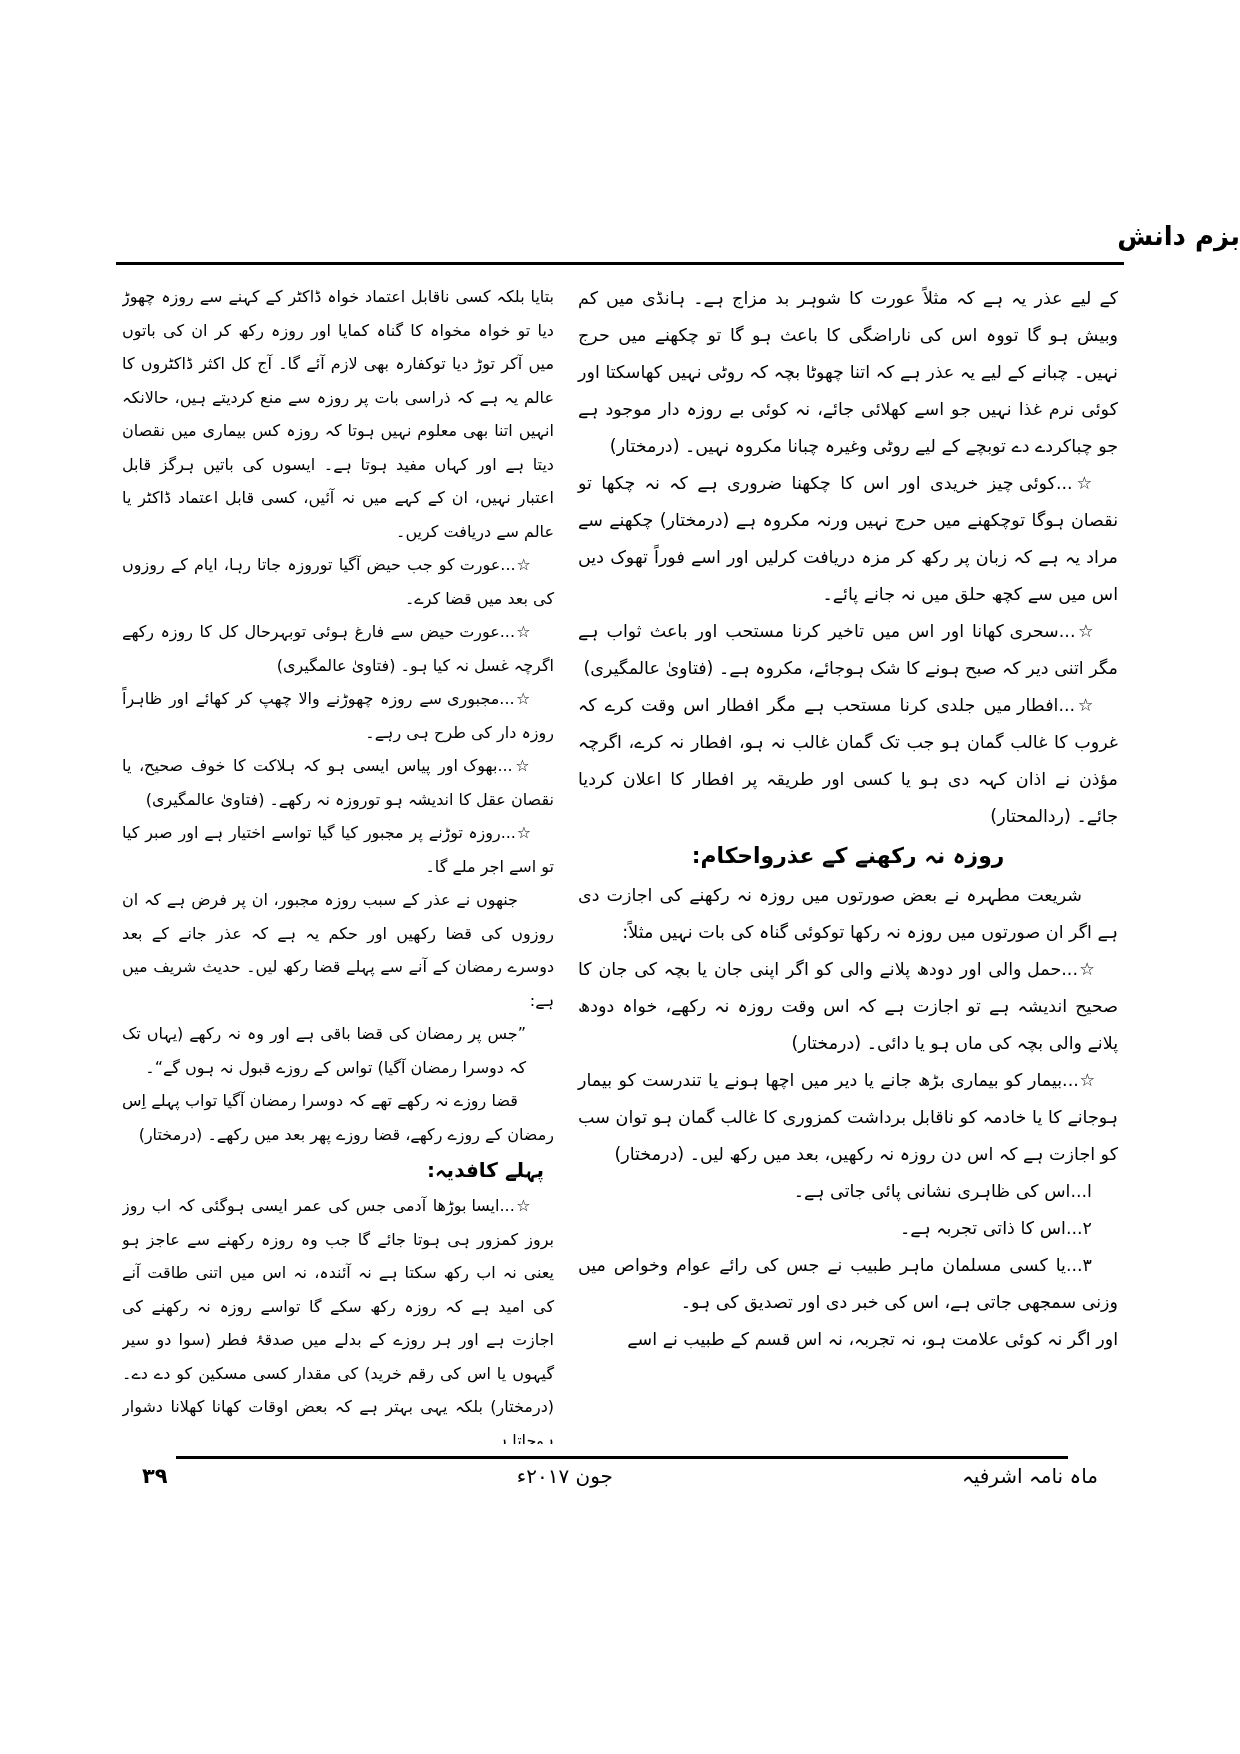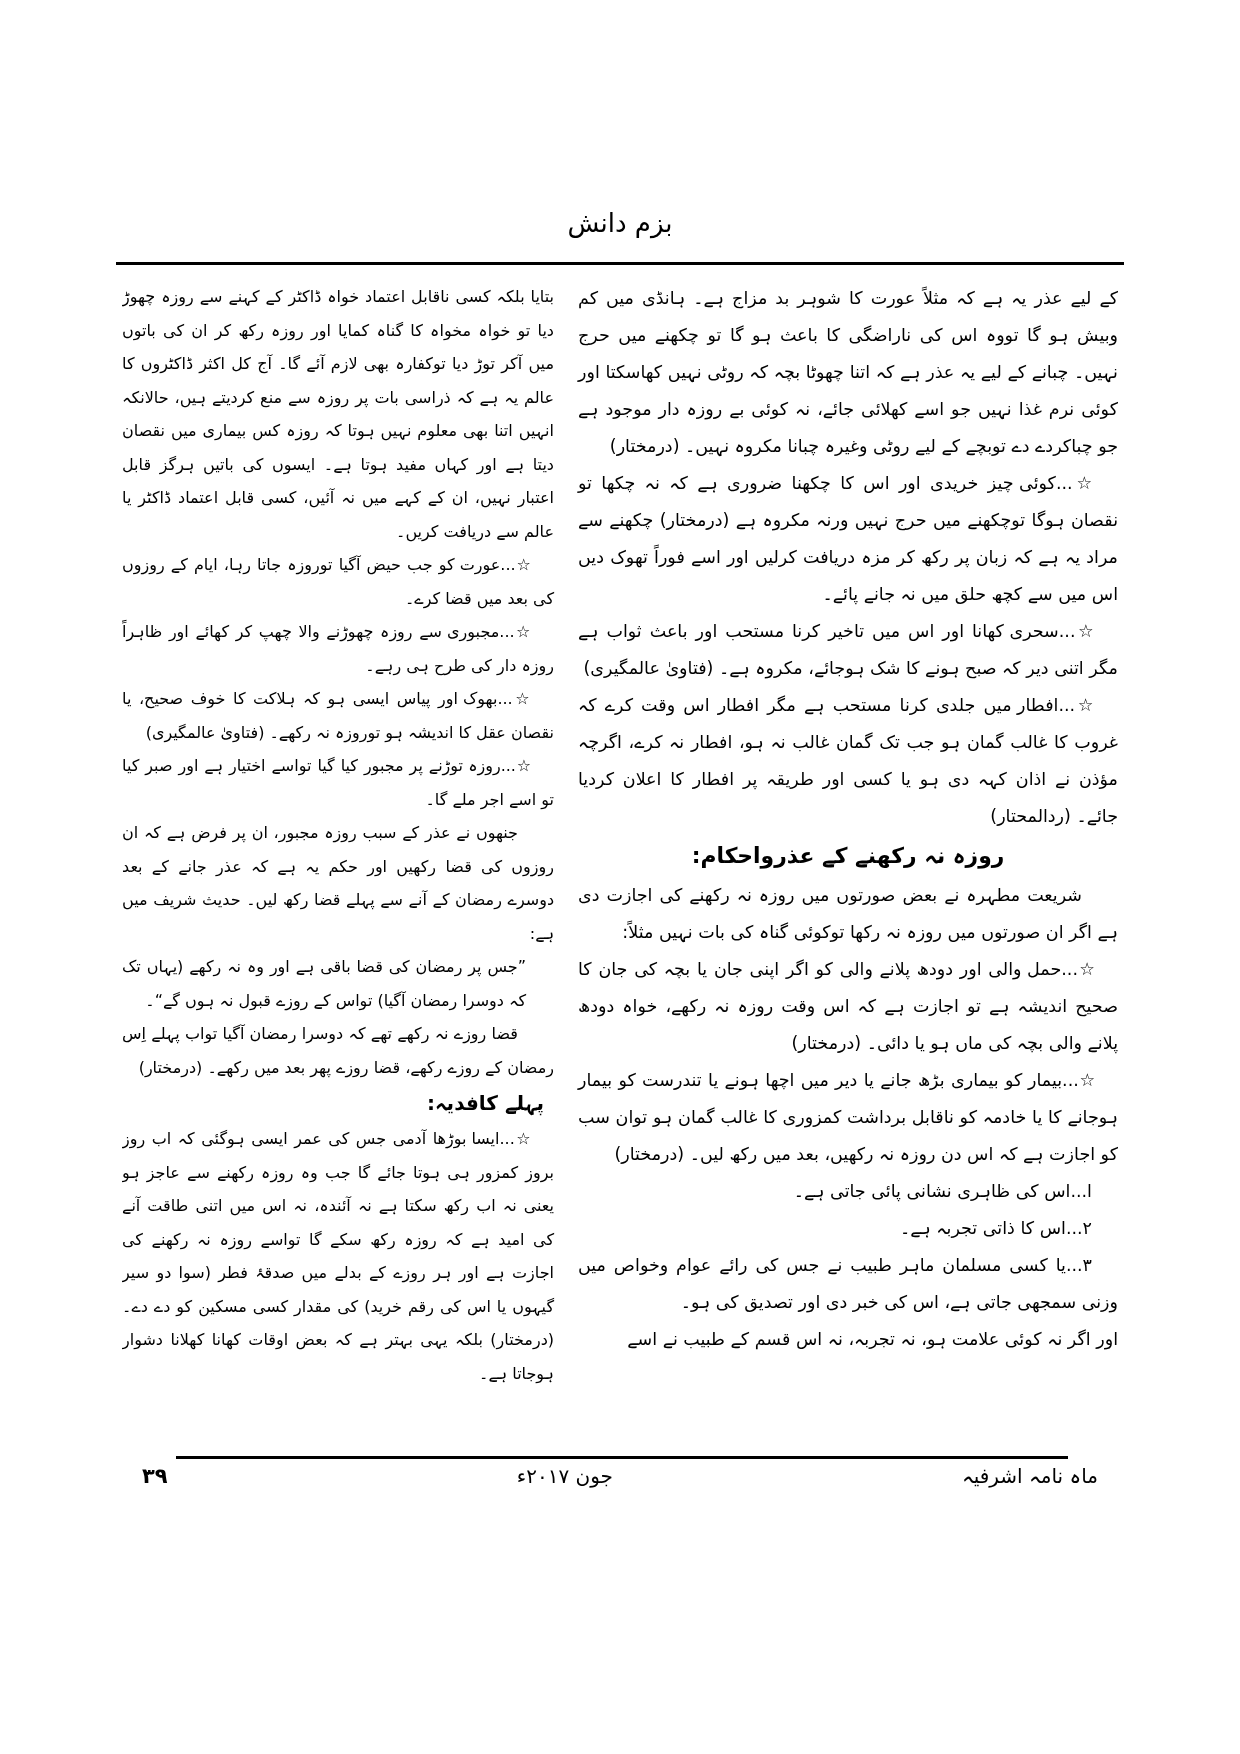--- a/index.html
+++ b/index.html
@@ -1,22 +1,22 @@
 <!DOCTYPE html>
 <html lang="ur"><head>
 <meta charset="utf-8">
 <style>
   html,body{margin:0;padding:0;background:#e8e8e8;}
   .page{
     position:relative;width:1240px;height:1754px;background:#ffffff;
     color:#000;font-family:"DejaVu Sans",sans-serif;margin:0 auto;overflow:hidden;
   }
   .header-title{
-    position:absolute;top:208px;left:0;right:0;text-align:center;
-    direction:rtl;font-size:26px;font-weight:normal;
+    position:absolute;top:221px;left:0;right:0;
+    direction:rtl;font-size:26px;font-weight:bold;
   }
   .header-rule{position:absolute;top:262px;left:116px;right:116px;border-top:3px solid #000;}
   .columns{
     position:absolute;top:280px;left:122px;width:996px;height:1164px;
     display:flex;direction:rtl;gap:24px;overflow:hidden;
   }
   .col{direction:rtl;text-align:justify;}
   .col-right{width:540px;font-size:17.5px;line-height:37px;}
   .col-left{width:432px;font-size:16px;line-height:33.5px;}
   .block{margin:0;}
@@ -56,20 +56,21 @@
         <div class="block star"><span class="star-prefix">☆...</span>حمل والی اور دودھ پلانے والی کو اگر اپنی جان یا بچہ کی جان کا صحیح اندیشہ ہے تو اجازت ہے کہ اس وقت روزہ نہ رکھے، خواہ دودھ پلانے والی بچہ کی ماں ہو یا دائی۔ (درمختار)</div>
         <div class="block star"><span class="star-prefix">☆...</span>بیمار کو بیماری بڑھ جانے یا دیر میں اچھا ہونے یا تندرست کو بیمار ہوجانے کا یا خادمہ کو ناقابل برداشت کمزوری کا غالب گمان ہو توان سب کو اجازت ہے کہ اس دن روزہ نہ رکھیں، بعد میں رکھ لیں۔ (درمختار)</div>
         <div class="block list-item">ا...اس کی ظاہری نشانی پائی جاتی ہے۔</div>
         <div class="block list-item">۲...اس کا ذاتی تجربہ ہے۔</div>
         <div class="block list-item">۳...یا کسی مسلمان ماہر طبیب نے جس کی رائے عوام وخواص میں وزنی سمجھی جاتی ہے، اس کی خبر دی اور تصدیق کی ہو۔</div>
         <div class="block para-flush">اور اگر نہ کوئی علامت ہو، نہ تجربہ، نہ اس قسم کے طبیب نے اسے</div>
       </div>
     <div class="col col-left">
         <div class="block para-flush">بتایا بلکہ کسی ناقابل اعتماد خواہ ڈاکٹر کے کہنے سے روزہ چھوڑ دیا تو خواہ مخواہ کا گناہ کمایا اور روزہ رکھ کر ان کی باتوں میں آکر توڑ دیا توکفارہ بھی لازم آئے گا۔ آج کل اکثر ڈاکٹروں کا عالم یہ ہے کہ ذراسی بات پر روزہ سے منع کردیتے ہیں، حالانکہ انہیں اتنا بھی معلوم نہیں ہوتا کہ روزہ کس بیماری میں نقصان دیتا ہے اور کہاں مفید ہوتا ہے۔ ایسوں کی باتیں ہرگز قابل اعتبار نہیں، ان کے کہے میں نہ آئیں، کسی قابل اعتماد ڈاکٹر یا عالم سے دریافت کریں۔</div>
         <div class="block star"><span class="star-prefix">☆...</span>عورت کو جب حیض آگیا توروزہ جاتا رہا، ایام کے روزوں کی بعد میں قضا کرے۔</div>
+        <div class="block star"><span class="star-prefix">☆...</span>عورت حیض سے فارغ ہوئی توبہرحال کل کا روزہ رکھے اگرچہ غسل نہ کیا ہو۔ (فتاویٰ عالمگیری)</div>
         <div class="block star"><span class="star-prefix">☆...</span>مجبوری سے روزہ چھوڑنے والا چھپ کر کھائے اور ظاہراً روزہ دار کی طرح ہی رہے۔</div>
         <div class="block star"><span class="star-prefix">☆...</span>بھوک اور پیاس ایسی ہو کہ ہلاکت کا خوف صحیح، یا نقصان عقل کا اندیشہ ہو توروزہ نہ رکھے۔ (فتاویٰ عالمگیری)</div>
         <div class="block star"><span class="star-prefix">☆...</span>روزہ توڑنے پر مجبور کیا گیا تواسے اختیار ہے اور صبر کیا تو اسے اجر ملے گا۔</div>
         <div class="block para">جنھوں نے عذر کے سبب روزہ مجبور، ان پر فرض ہے کہ ان روزوں کی قضا رکھیں اور حکم یہ ہے کہ عذر جانے کے بعد دوسرے رمضان کے آنے سے پہلے قضا رکھ لیں۔ حدیث شریف میں ہے:</div>
         <div class="block quote">”جس پر رمضان کی قضا باقی ہے اور وہ نہ رکھے (یہاں تک کہ دوسرا رمضان آگیا) تواس کے روزے قبول نہ ہوں گے“۔</div>
         <div class="block para">قضا روزے نہ رکھے تھے کہ دوسرا رمضان آگیا تواب پہلے اِس رمضان کے روزے رکھے، قضا روزے پھر بعد میں رکھے۔ (درمختار)</div>
         <div class="block heading-start">پہلے کافدیہ:</div>
         <div class="block star"><span class="star-prefix">☆...</span>ایسا بوڑھا آدمی جس کی عمر ایسی ہوگئی کہ اب روز بروز کمزور ہی ہوتا جائے گا جب وہ روزہ رکھنے سے عاجز ہو یعنی نہ اب رکھ سکتا ہے نہ آئندہ، نہ اس میں اتنی طاقت آنے کی امید ہے کہ روزہ رکھ سکے گا تواسے روزہ نہ رکھنے کی اجازت ہے اور ہر روزے کے بدلے میں صدقۂ فطر (سوا دو سیر گیہوں یا اس کی رقم خرید) کی مقدار کسی مسکین کو دے دے۔ (درمختار) بلکہ یہی بہتر ہے کہ بعض اوقات کھانا کھلانا دشوار ہوجاتا ہے۔</div>
       </div>
   </div>

